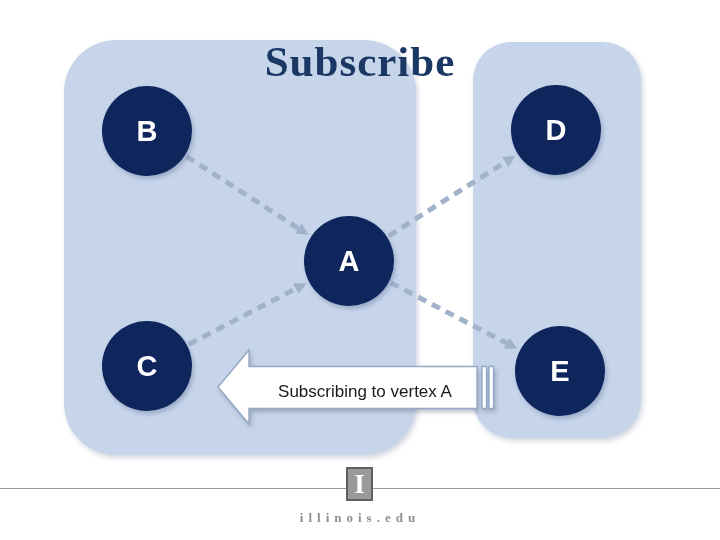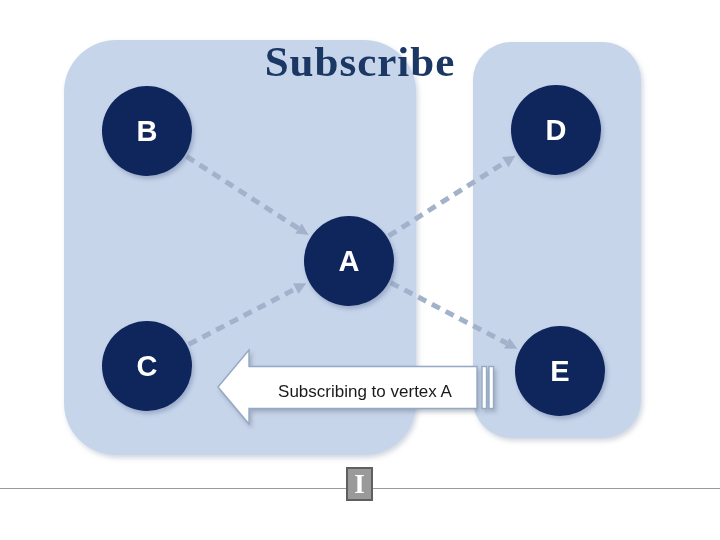--- a/index.html
+++ b/index.html
@@ -87,14 +87,15 @@
     <rect class="callout-shape" x="482" y="366.5" width="4.5" height="42"></rect>
     <rect class="callout-shape" x="489" y="366.5" width="4.5" height="42"></rect>
   </svg>
 
   <div class="callout-label">Subscribing to vertex A</div>
 
   <div class="footer-line"></div>
   <div class="logo">
     <span>I</span>
   </div>
+  <div class="footer-domain">illinois.edu</div>
 
 </div>
 
 </body></html>

